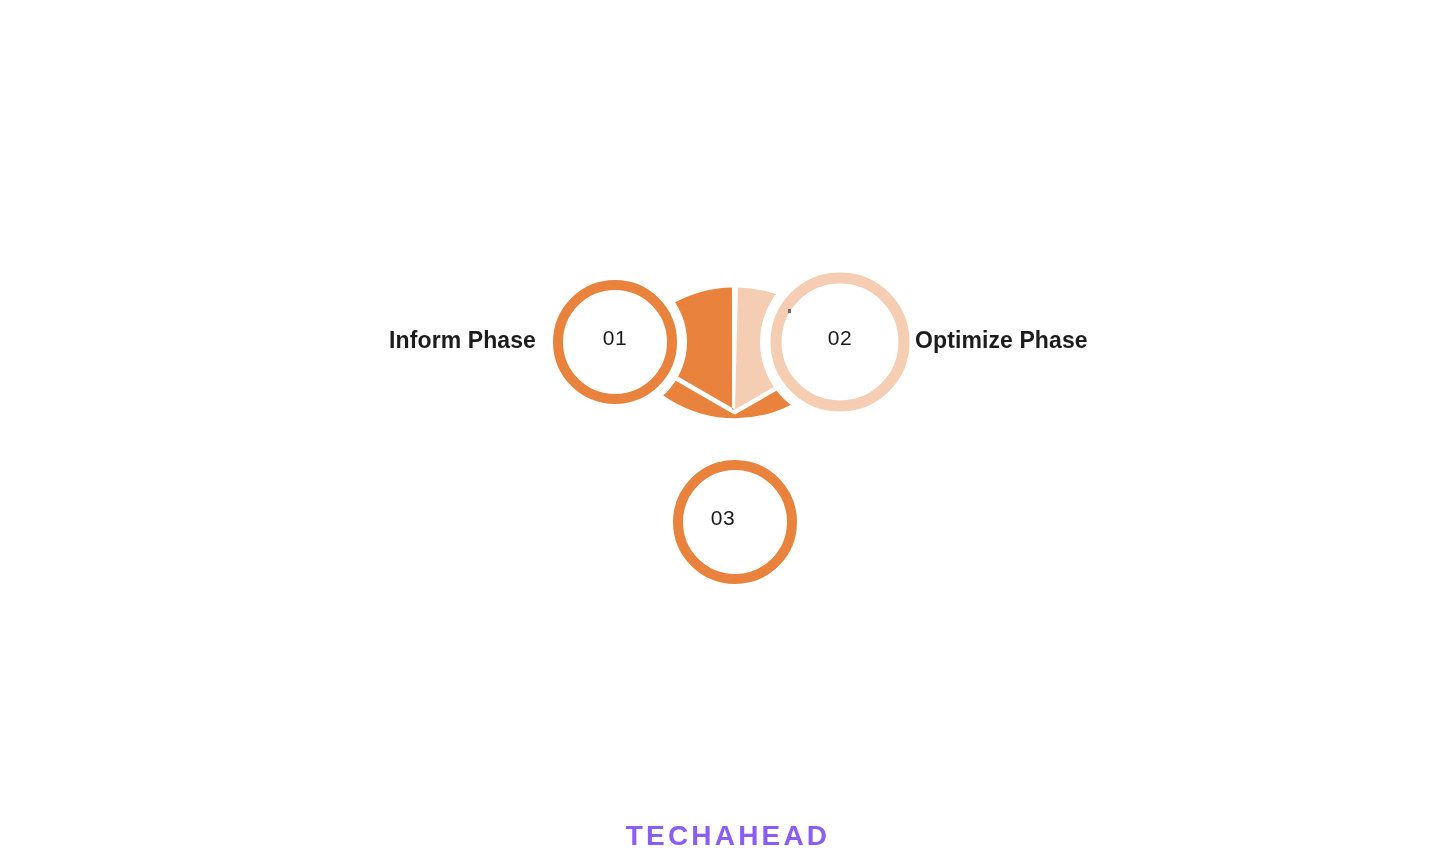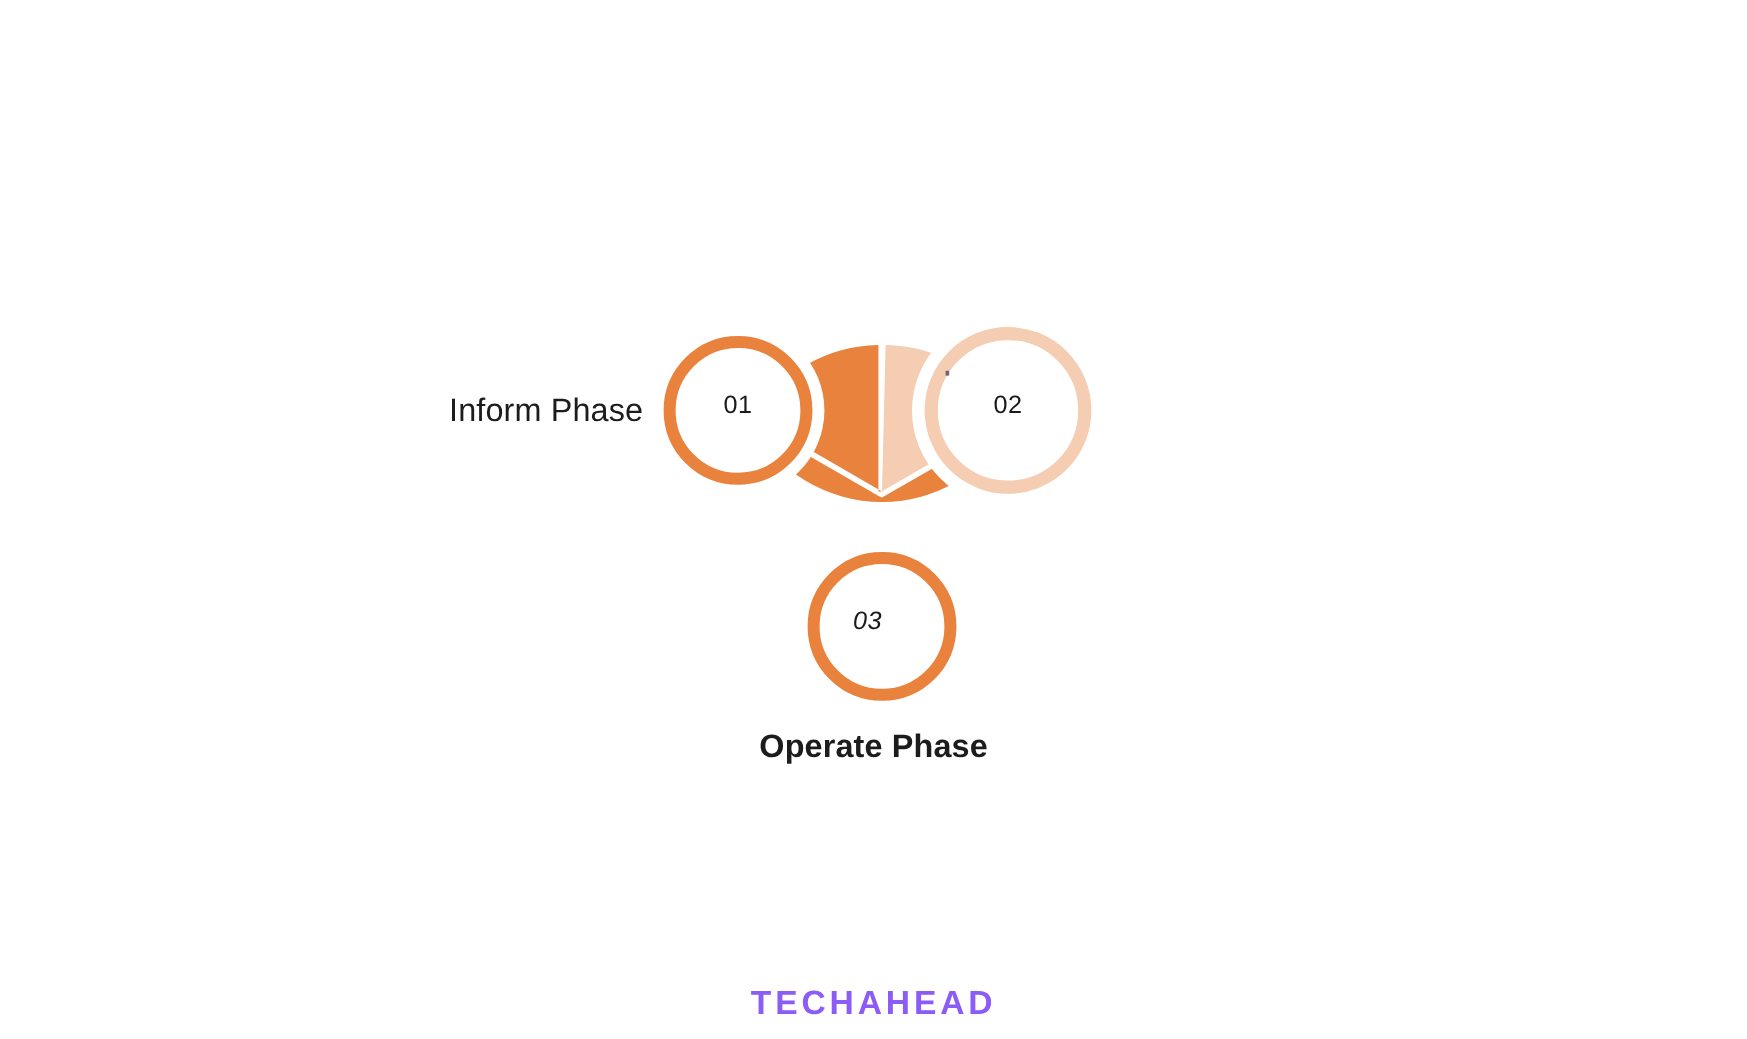--- a/index.html
+++ b/index.html
@@ -20,22 +20,22 @@
     position: absolute;
     left: 0;
     top: 0;
     width: 1456px;
     height: 866px;
   }
 
   .phase-label {
     position: absolute;
     font-family: "Liberation Sans", sans-serif;
-    font-size: 27px;
-    font-weight: 400;
+    font-size: 23px;
+    font-weight: 700;
     color: #1c1c1c;
     letter-spacing: 0.1px;
     white-space: nowrap;
     line-height: 1;
   }
 
   #label-inform {
     right: 920px;
     top: 329px;
     text-align: right;
@@ -63,21 +63,21 @@
     font-weight: 400;
     color: #1a1a1a;
     letter-spacing: 0.5px;
     line-height: 1;
     text-align: center;
     white-space: nowrap;
   }
 
   #number-01 { left: 565px; top: 327px; width: 100px; }
   #number-02 { left: 790px; top: 327px; width: 100px; }
-  #number-03 { left: 685px; top: 507px; width: 76px; font-style: italic; }
+  #number-03 { left: 685px; top: 507px; width: 76px; }
 
   #watermark {
     position: absolute;
     left: 0;
     right: 0;
     top: 822px;
     text-align: center;
     font-family: "Liberation Sans", sans-serif;
     font-size: 28px;
     font-weight: 700;
@@ -125,17 +125,17 @@
     <circle cx="735" cy="522" r="57" fill="#ffffff" stroke="#E8823C" stroke-width="10"></circle>
   </svg>
 
   <div class="speck" style="left:788px; top:309px;"></div>
 
   <div class="step-number" id="number-01">01</div>
   <div class="step-number" id="number-02">02</div>
   <div class="step-number" id="number-03">03</div>
 
   <div class="phase-label" id="label-inform">Inform Phase</div>
-  <div class="phase-label" id="label-operate">Operate Phase</div>
+  <div class="phase-label" id="label-optimize">Optimize Phase</div>
 
   <div id="watermark">TECHAHEAD</div>
 
 </div>
 
 </body></html>

